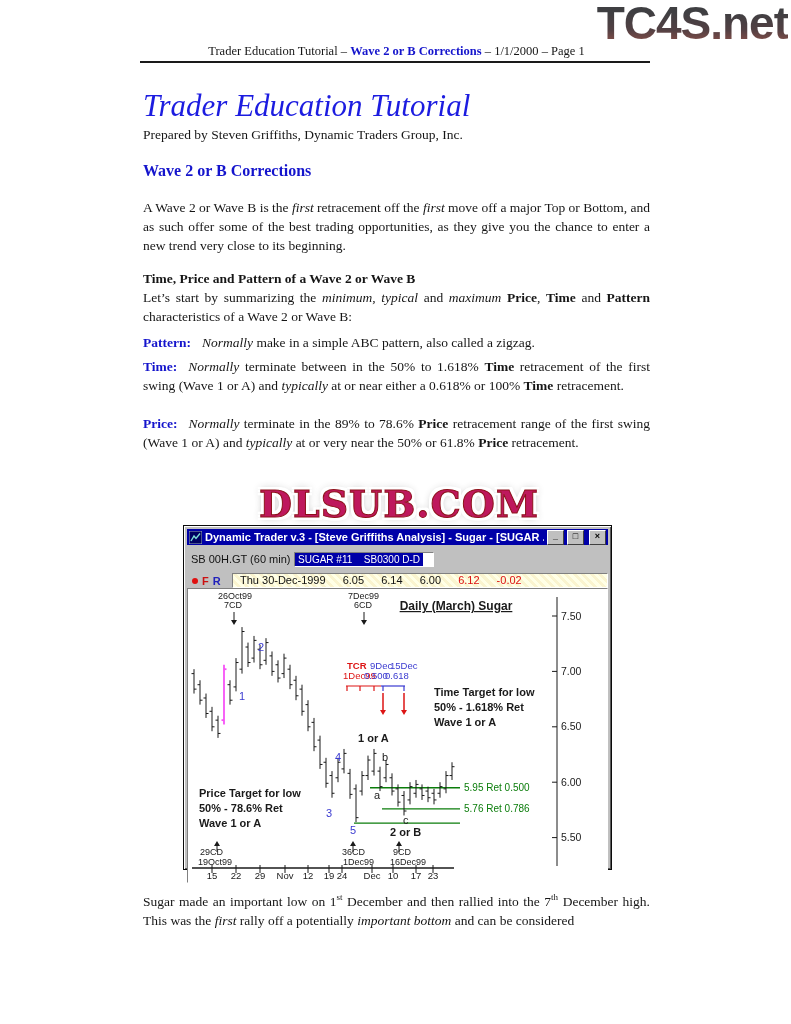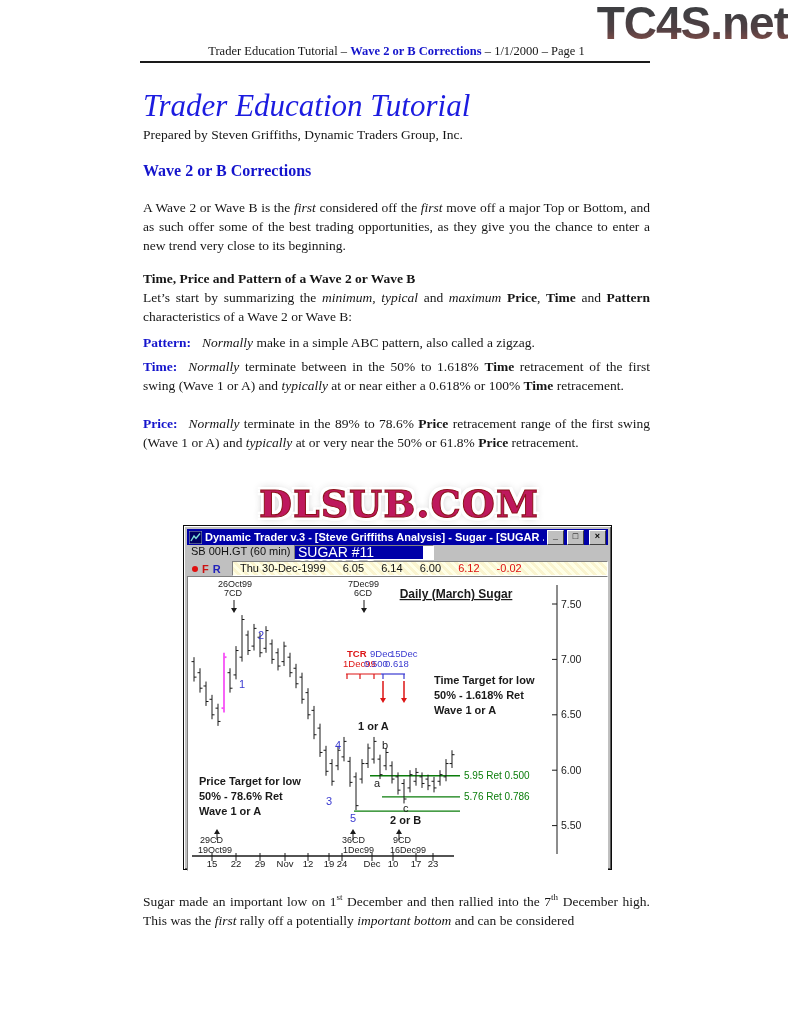--- a/index.html
+++ b/index.html
@@ -47,26 +47,26 @@
   .dt-window{top:525px;left:183px;width:429px;height:345px;background:#c0c0c0;
      border:1px solid #0a0a0a;box-shadow:inset 1px 1px 0 #ffffff,inset -1px -1px 0 #5a5a5a;
      padding:3px;box-sizing:border-box;z-index:4;
      font-family:"Liberation Sans",sans-serif;display:flex;flex-direction:column;}
   .dt-titlebar{height:16px;background:#0000a8;display:flex;align-items:center;padding:0 2px;gap:3px;flex:0 0 auto;}
   .dt-title{color:#fff;font-size:11px;font-weight:bold;white-space:nowrap;overflow:hidden;flex:1;}
   .tb-btn{width:15px;height:13px;background:#c0c0c0;border:1px solid;
      border-color:#fff #404040 #404040 #fff;font-size:9px;line-height:10px;font-weight:bold;
      color:#000;text-align:center;flex:0 0 auto;}
   .tb-close{margin-left:2px;}
-  .dt-row2{height:16px;display:flex;align-items:flex-start;font-size:11px;color:#111;padding:0 4px;flex:0 0 auto;}
+  .dt-row2{height:28px;display:flex;align-items:center;font-size:11px;color:#111;padding:0 4px;flex:0 0 auto;}
   .dt-row2 .lbl{width:103px;}
   .dt-combo{width:138px;height:13px;background:#fff;border:1px solid;border-color:#808080 #fff #fff #808080;
      display:flex;align-items:center;}
-  .dt-combo .sel{background:#0000a8;color:#fff;font-size:14px;height:13px;line-height:13px;
-     display:flex;width:122px;padding:0 3px;justify-content:space-between;flex-direction:column;}
+  .dt-combo .sel{background:#0000a8;color:#fff;font-size:10px;height:13px;line-height:13px;
+     display:flex;width:122px;padding:0 3px;justify-content:space-between;}
   .dt-row3{height:15px;display:flex;align-items:center;font-size:11px;flex:0 0 auto;}
   .dt-flags{width:45px;display:flex;align-items:center;gap:4px;padding-left:5px;box-sizing:border-box;}
   .dot{width:6px;height:6px;border-radius:50%;background:#e01010;}
   .flag-f{color:#cc1111;font-weight:bold;} .flag-r{color:#2222bb;font-weight:bold;}
   .dt-quote{flex:1;height:13px;line-height:13px;border:1px solid;border-color:#808080 #fff #fff #808080;
      background:repeating-linear-gradient(45deg,#ffffe6 0 3px,#faf4cf 3px 6px);
      white-space:nowrap;overflow:hidden;padding-left:7px;font-size:11px;color:#111;}
   .dt-quote .q{margin-right:14px;} .dt-quote .red{color:#dd1111;}
   .dt-chart{flex:1;background:#fff;border:1px solid;border-color:#808080 #fff #fff #808080;position:relative;}
   .dt-chart svg{display:block;}
@@ -78,21 +78,21 @@
 
   <div class="abs tc4s">TC4S.net</div>
 
   <div class="abs hdr-line"><span>Trader Education Tutorial – </span><span class="blue">Wave 2 or B Corrections</span><span> – 1/1/2000 – Page 1</span></div>
   <div class="abs hdr-rule"></div>
 
   <div class="abs doc-title">Trader Education Tutorial</div>
   <div class="abs byline">Prepared by Steven Griffiths, Dynamic Traders Group, Inc.</div>
   <div class="abs sec-head">Wave 2 or B Corrections</div>
 
-  <p class="abs body-text p1"><span>A Wave 2 or Wave B is the </span><i>first</i><span> considered off the </span><i>first</i><span> move off a major Top or Bottom, and as such offer some of the best trading opportunities, as they give you the chance to enter a new trend very close to its beginning.</span></p>
+  <p class="abs body-text p1"><span>A Wave 2 or Wave B is the </span><i>first</i><span> retracement off the </span><i>first</i><span> move off a major Top or Bottom, and as such offer some of the best trading opportunities, as they give you the chance to enter a new trend very close to its beginning.</span></p>
 
   <div class="abs body-text p2blk">
     <div class="b-head">Time, Price and Pattern of a Wave 2 or Wave B</div>
     <span><span>Let’s start by summarizing the </span><i>minimum</i><span>, </span><i>typical</i><span> and </span><i>maximum</i><span> </span><b>Price</b><span>, </span><b>Time</b><span> and </span><b>Pattern</b><span> characteristics of a Wave 2 or Wave B:</span></span>
   </div>
 
   <p class="abs body-text p-pattern"><span class="blue-label">Pattern:</span><span><i>Normally</i><span> make in a simple ABC pattern, also called a zigzag.</span></span></p>
 
   <p class="abs body-text p-time"><span class="blue-label">Time:</span><span><i>Normally</i><span> terminate between in the 50% to 1.618% </span><b>Time</b><span> retracement of the first swing (Wave 1 or A) and </span><i>typically</i><span> at or near either a 0.618% or 100% </span><b>Time</b><span> retracement.</span></span></p>
 

